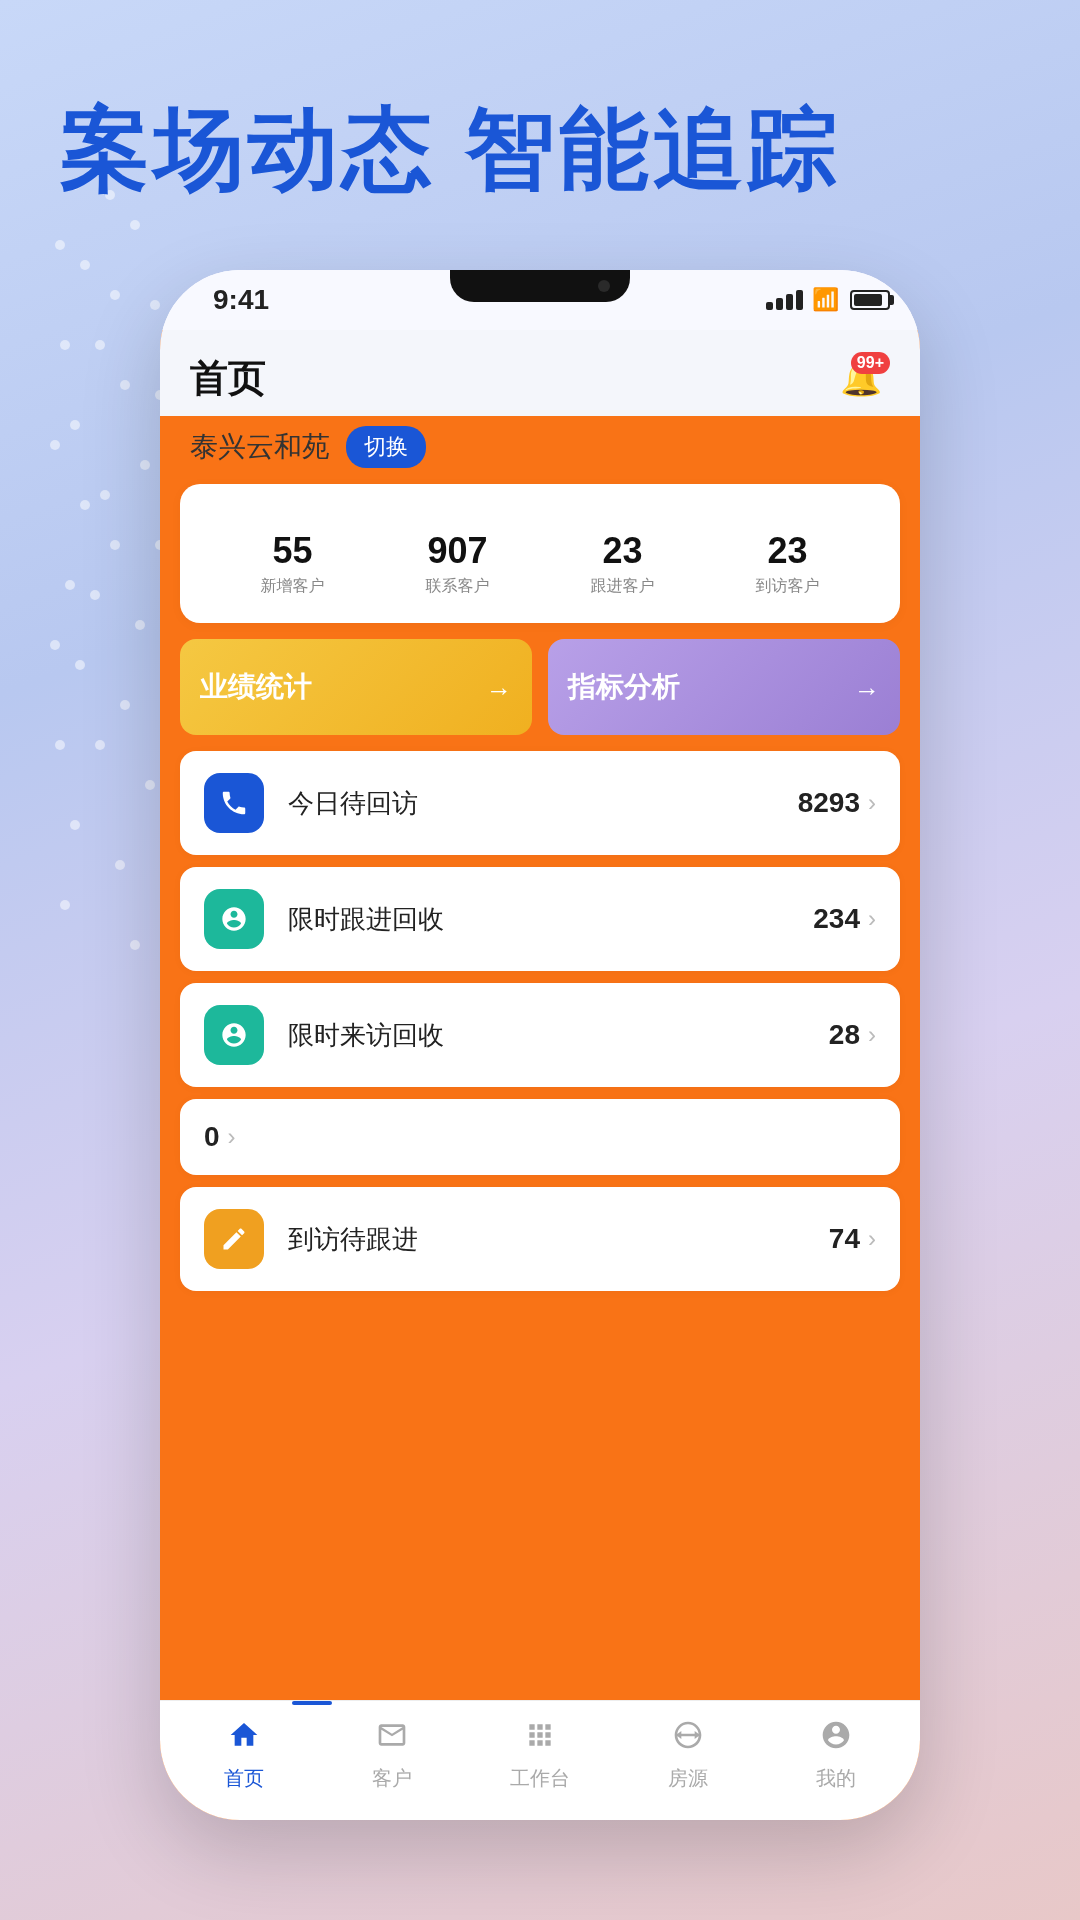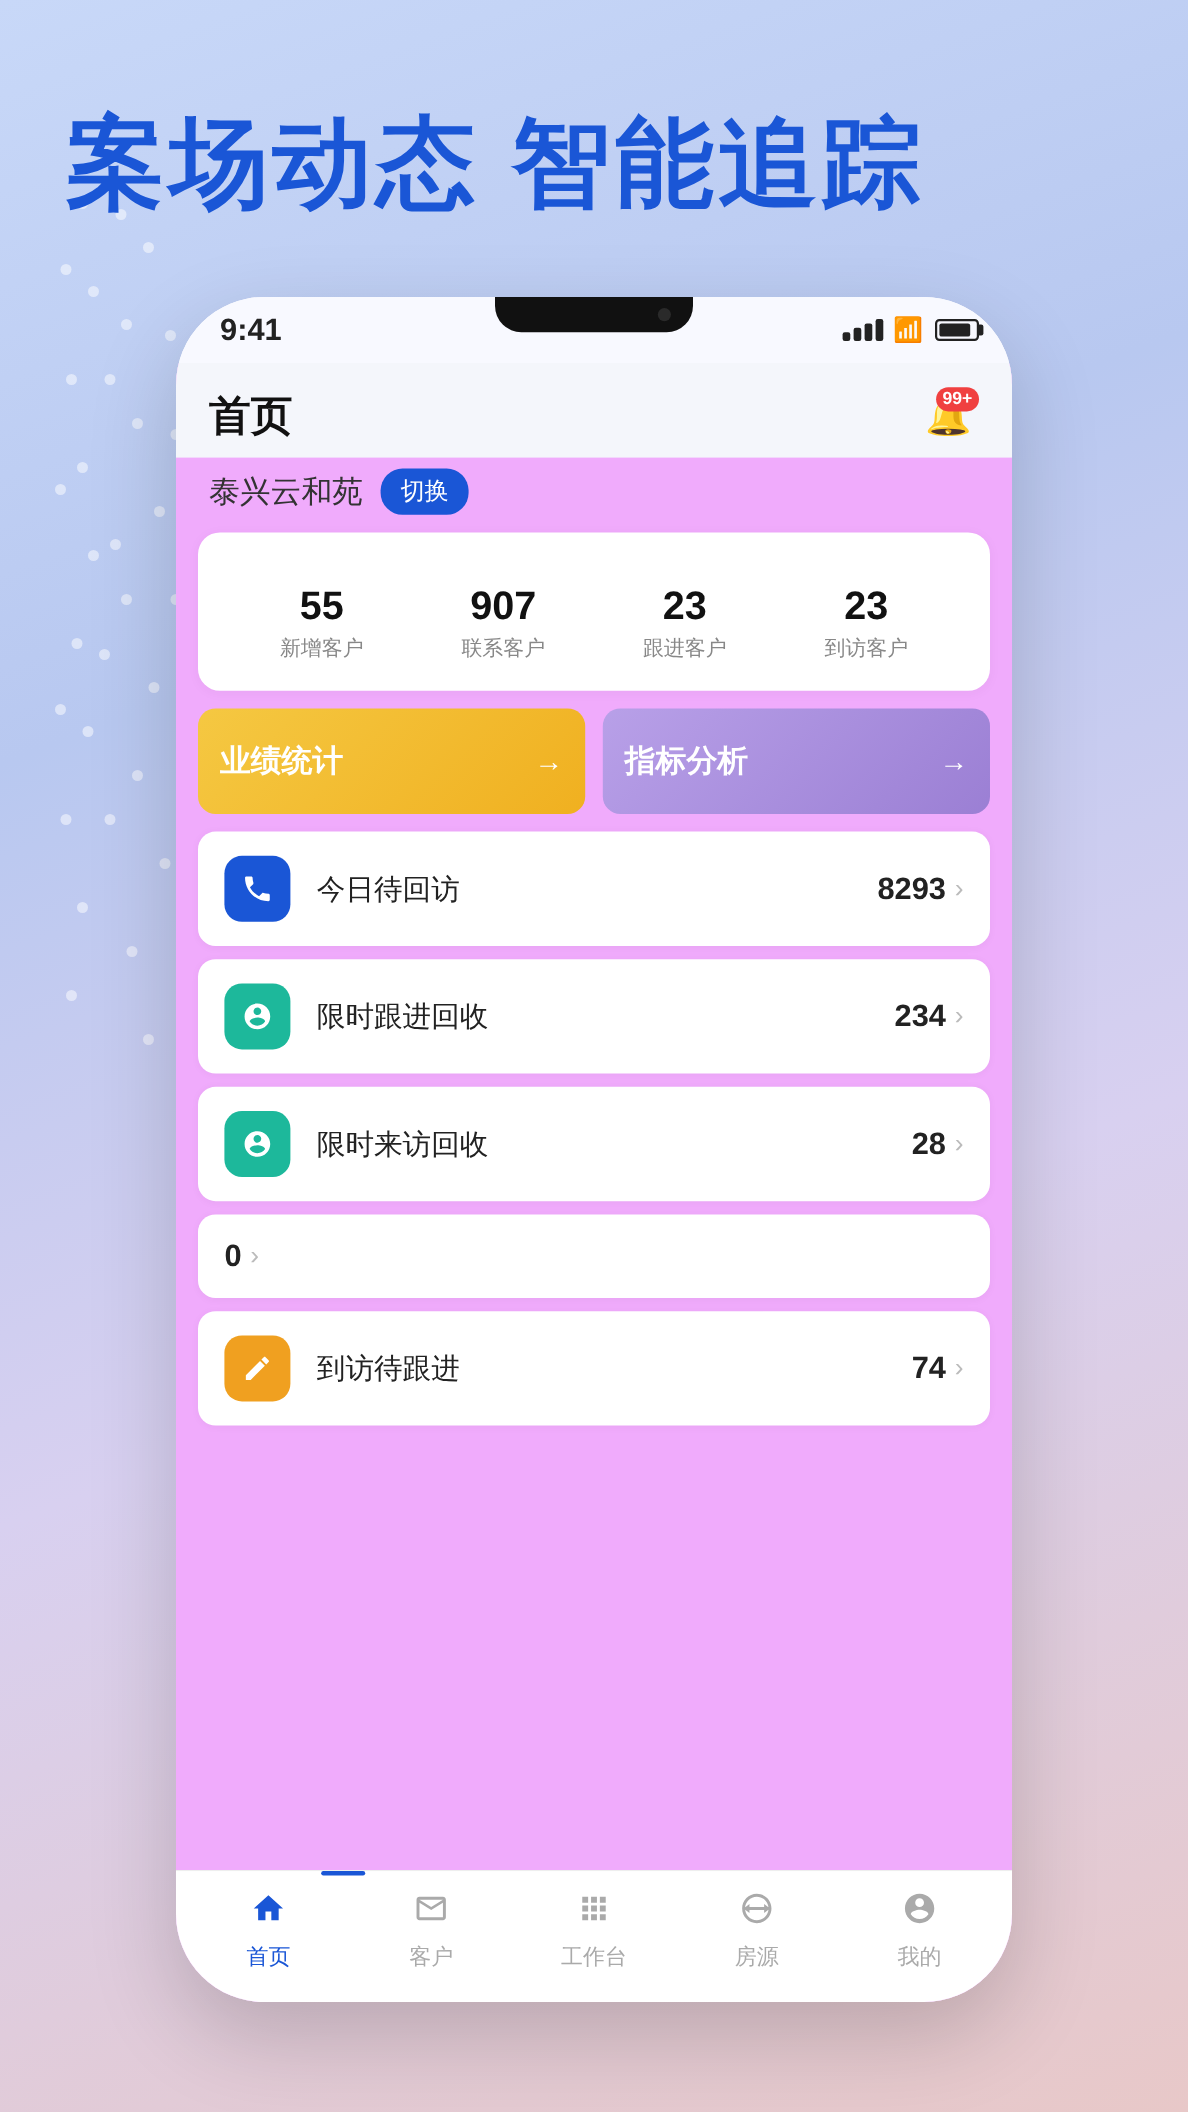--- a/index.html
+++ b/index.html
@@ -49,20 +49,21 @@
       height: 1550px;
       background: #fff;
       border-radius: 80px;
       box-shadow: 0 30px 80px rgba(0,0,0,0.18);
       overflow: hidden;
     }
     .status-time {
       font-size: 28px;
       font-weight: 600;
       color: #222;
+      margin-left: 13px;
     }
     .signal-bars {
       display: flex; align-items: flex-end; gap: 3px;
     }
     .signal-bars span {
       background: #222;
       width: 7px;
       border-radius: 2px;
     }
     .wifi-icon {
@@ -88,21 +89,21 @@
     .battery-fill {
       height: 12px;
       width: 28px;
       background: #222;
       border-radius: 2px;
       margin: 0 2px;
     }
 
     
     .phone-content {
-      background: #f0abfc;
+      background: #f97316;
       height: calc(100% - 60px);
       overflow: hidden;
     }
 
     
     .app-header {
       background: #f4f6fb;
       padding: 20px 30px 10px;
       display: flex;
       align-items: center;
@@ -180,21 +181,21 @@
       text-align: center;
       margin-top: 20px;
     }
     .work-stat-num {
       font-size: 36px;
       font-weight: 800;
       color: #111;
       display: block;
     }
     .work-stat-label {
-      font-size: 19px;
+      font-size: 16px;
       color: #888;
       margin-top: 4px;
       display: block;
     }
 
     
     .action-row {
       display: flex;
       gap: 16px;
       margin: 0 20px 16px;

